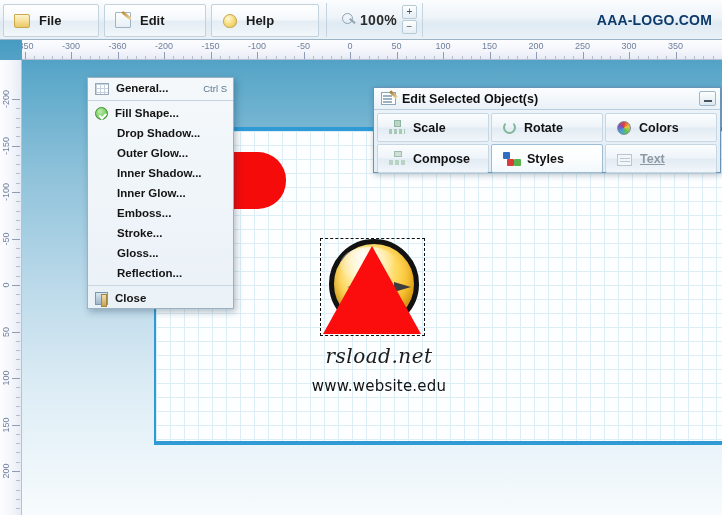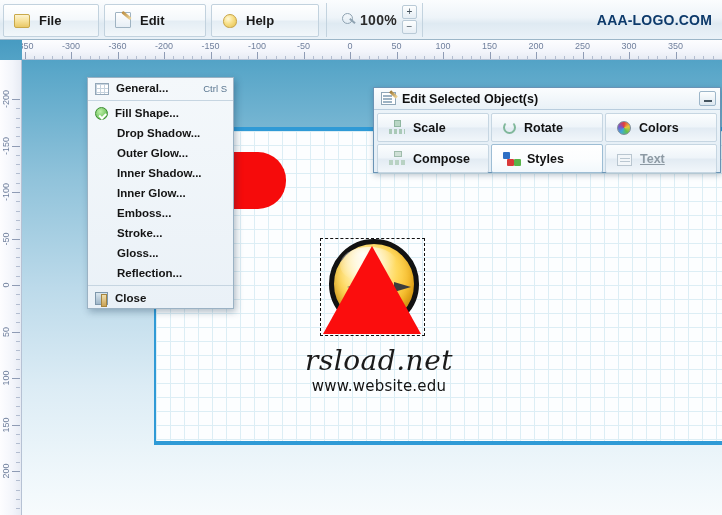--- a/index.html
+++ b/index.html
@@ -168,21 +168,21 @@
   }
   #selection-box {
     position:absolute; left:0; top:0; width:105px; height:98px;
     border:1px dashed #111; background:transparent;
   }
 
   
   #logo-script {
     position:absolute; left:143px; top:213px; width:160px;
     text-align:center; font-family:"DejaVu Serif", serif; font-style:italic;
-    font-size:28px; color:#1b1b1b; letter-spacing:.5px;
+    font-size:20px; color:#1b1b1b; letter-spacing:.5px;
   }
   #logo-subtext {
     position:absolute; left:143px; top:246px; width:160px;
     text-align:center; font-family:"DejaVu Sans", sans-serif;
     font-size:15px; color:#131313; letter-spacing:.2px;
   }
 
   
   #context-menu {
     position:absolute; left:47px; top:77px; width:147px;

